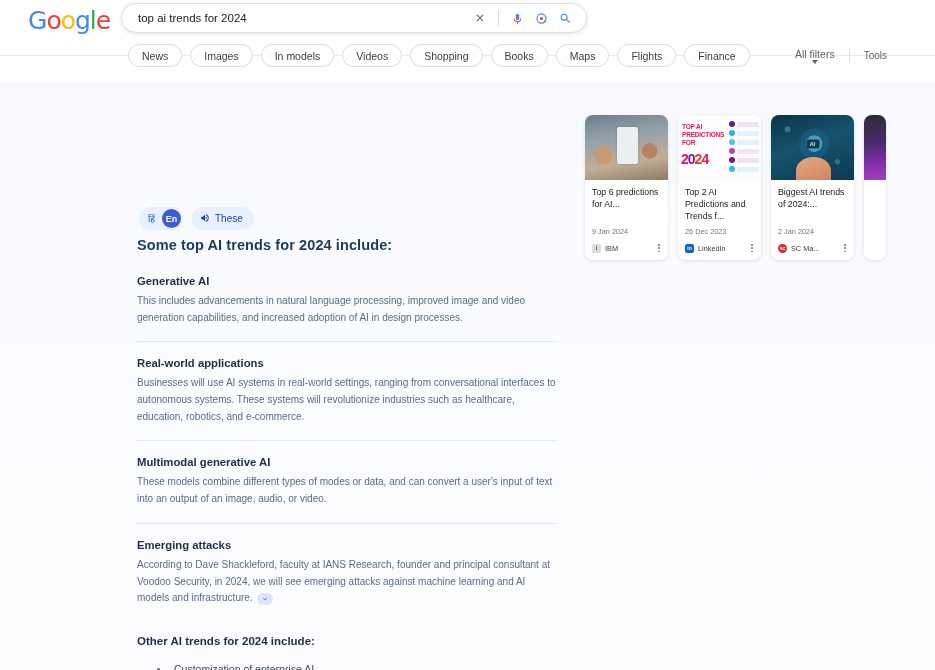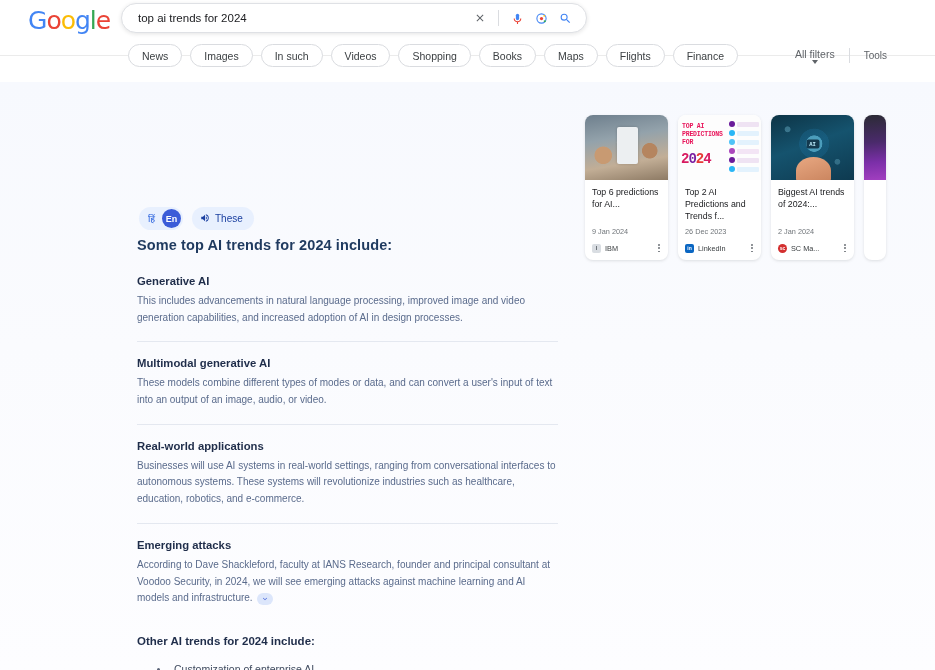--- a/index.html
+++ b/index.html
@@ -258,21 +258,20 @@
     overflow: hidden;
     flex: 0 0 auto;
     cursor: pointer;
   }
   .card.clipped { width: 22px; }
   .card-thumb {
     height: 65px;
     width: 100%;
     position: relative;
     overflow: hidden;
-    font-family: Liberation Mono, monospace;
   }
   
   .thumb-office {
     background:
       radial-gradient(circle at 45% 42%, #e8d9c8 0 9%, transparent 10%),
       radial-gradient(circle at 22% 62%, #c89a72 0 11%, transparent 12%),
       radial-gradient(circle at 78% 55%, #b5855f 0 10%, transparent 11%),
       linear-gradient(170deg, #6e7f8d 0%, #93a2ab 35%, #c2ae96 70%, #8d7a64 100%);
   }
   .thumb-office::after {
@@ -435,21 +434,21 @@
   </div>
 
   <div class="chips">
     <div class="chip">
         <span>News</span>
       </div>
     <div class="chip">
         <span>Images</span>
       </div>
     <div class="chip">
-        <span>In such</span>
+        <span>In models</span>
       </div>
     <div class="chip">
         <span>Videos</span>
       </div>
     <div class="chip">
         <span>Shopping</span>
       </div>
     <div class="chip">
         <span>Books</span>
       </div>
@@ -494,27 +493,27 @@
 
   <div class="content">
     <h2 class="main-heading">Some top AI trends for 2024 include:</h2>
 
     <div class="sec">
       <h3 class="sec-title">Generative AI</h3>
       <p class="sec-body">This includes advancements in natural language processing, improved image and video generation capabilities, and increased adoption of AI in design processes.</p>
     </div>
 
     <div class="sec">
+      <h3 class="sec-title">Real-world applications</h3>
+      <p class="sec-body">Businesses will use AI systems in real-world settings, ranging from conversational interfaces to autonomous systems. These systems will revolutionize industries such as healthcare, education, robotics, and e-commerce.</p>
+    </div>
+
+    <div class="sec">
       <h3 class="sec-title">Multimodal generative AI</h3>
       <p class="sec-body">These models combine different types of modes or data, and can convert a user's input of text into an output of an image, audio, or video.</p>
-    </div>
-
-    <div class="sec">
-      <h3 class="sec-title">Real-world applications</h3>
-      <p class="sec-body">Businesses will use AI systems in real-world settings, ranging from conversational interfaces to autonomous systems. These systems will revolutionize industries such as healthcare, education, robotics, and e-commerce.</p>
     </div>
 
     <div class="sec">
       <h3 class="sec-title">Emerging attacks</h3>
       <p class="sec-body">
         <span>According to Dave Shackleford, faculty at IANS Research, founder and principal consultant at Voodoo Security, in 2024, we will see emerging attacks against machine learning and AI models and infrastructure.</span><span class="expand-chev">
             <svg width="8" height="8" viewBox="0 0 24 24">
               <path fill="#3b5cd8" d="M7.4 8.6L12 13.2l4.6-4.6L18 10l-6 6-6-6z"></path>
             </svg>
           </span>

